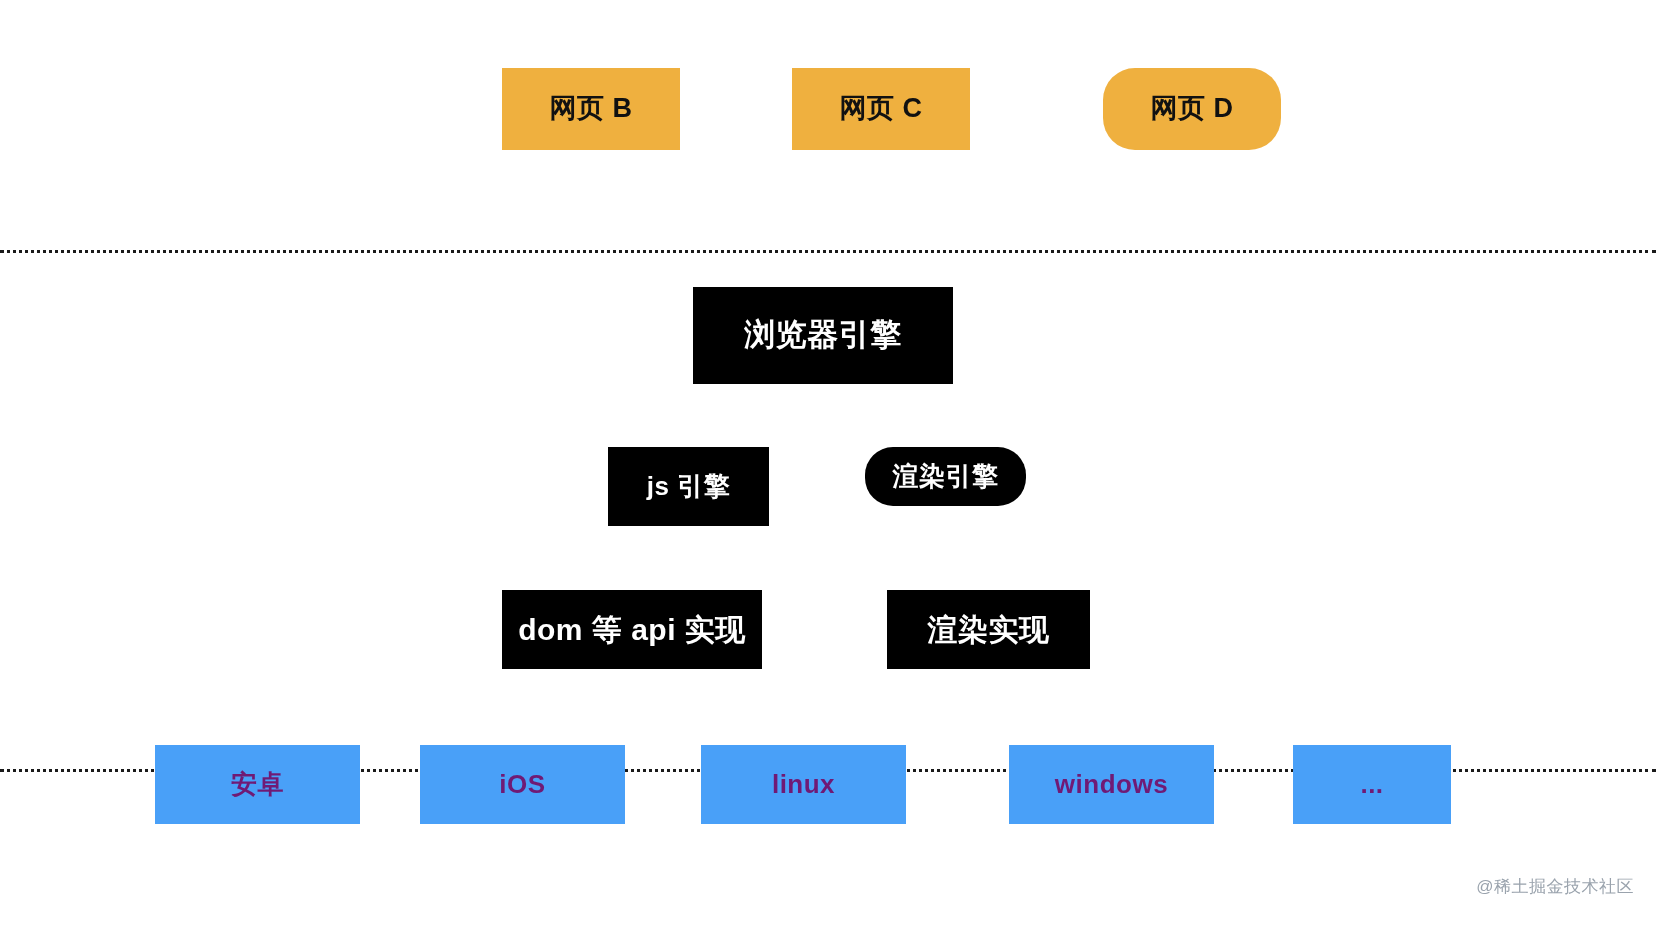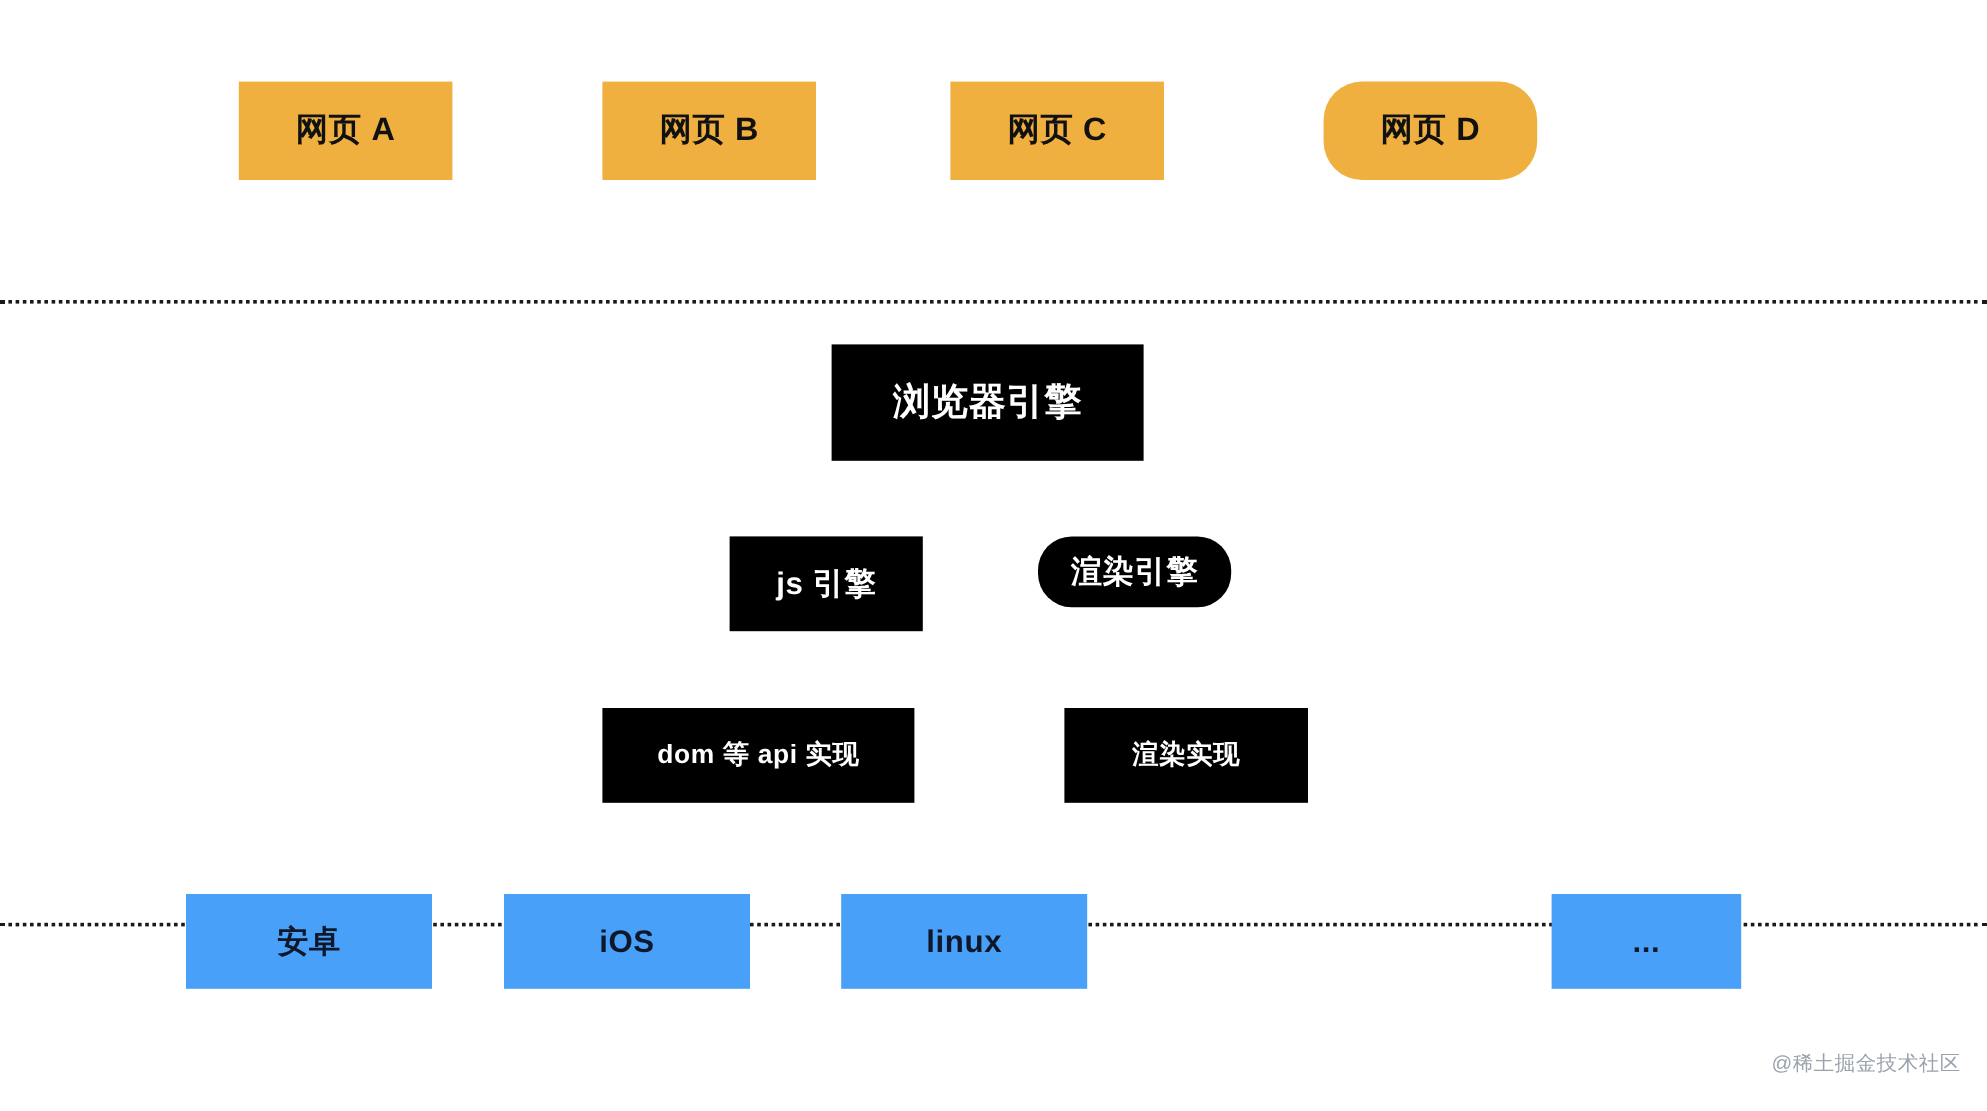--- a/index.html
+++ b/index.html
@@ -35,24 +35,24 @@
     letter-spacing: 0.5px;
   }
   .box-engine {
     background: #000000;
     color: #ffffff;
     font-weight: 700;
     letter-spacing: 0.5px;
   }
   .box-engine.lvl1 { font-size: 31px; }
   .box-engine.lvl2 { font-size: 26px; }
-  .box-engine.lvl3 { font-size: 22px; }
+  .box-engine.lvl3 { font-size: 30px; }
   .box-os {
     background: #49a0f8;
-    color: #0f172a;
+    color: #701a75;
     font-size: 26px;
     font-weight: 700;
     letter-spacing: 0.5px;
   }
   .divider {
     position: absolute;
     left: 0;
     width: 1656px;
     height: 0;
     border-top: 3px dotted #1a1a1a;
@@ -65,23 +65,20 @@
     color: #9aa3ad;
     letter-spacing: 0.5px;
     white-space: nowrap;
   }
 </style>
 </head>
 <body>
 
 <div id="canvas">
 
-  <div class="box box-page" style="left:199px; top:68px; width:178px; height:82px;">
-    <span>网页 A</span>
-  </div>
 
   <div class="box box-page" style="left:502px; top:68px; width:178px; height:82px;">
     <span>网页 B</span>
   </div>
 
   <div class="box box-page" style="left:792px; top:68px; width:178px; height:82px;">
     <span>网页 C</span>
   </div>
 
   <div class="box box-page" style="left:1103px; top:68px; width:178px; height:82px;border-radius:32px;">
@@ -117,20 +114,23 @@
   </div>
 
   <div class="box box-os" style="left:420px; top:745px; width:205px; height:79px;">
     <span>iOS</span>
   </div>
 
   <div class="box box-os" style="left:701px; top:745px; width:205px; height:79px;">
     <span>linux</span>
   </div>
 
+  <div class="box box-os" style="left:1009px; top:745px; width:205px; height:79px;">
+    <span>windows</span>
+  </div>
 
   <div class="box box-os" style="left:1293px; top:745px; width:158px; height:79px;">
     <span>...</span>
   </div>
 
   <div class="watermark">@稀土掘金技术社区</div>
 
 </div>
 
 </body></html>

